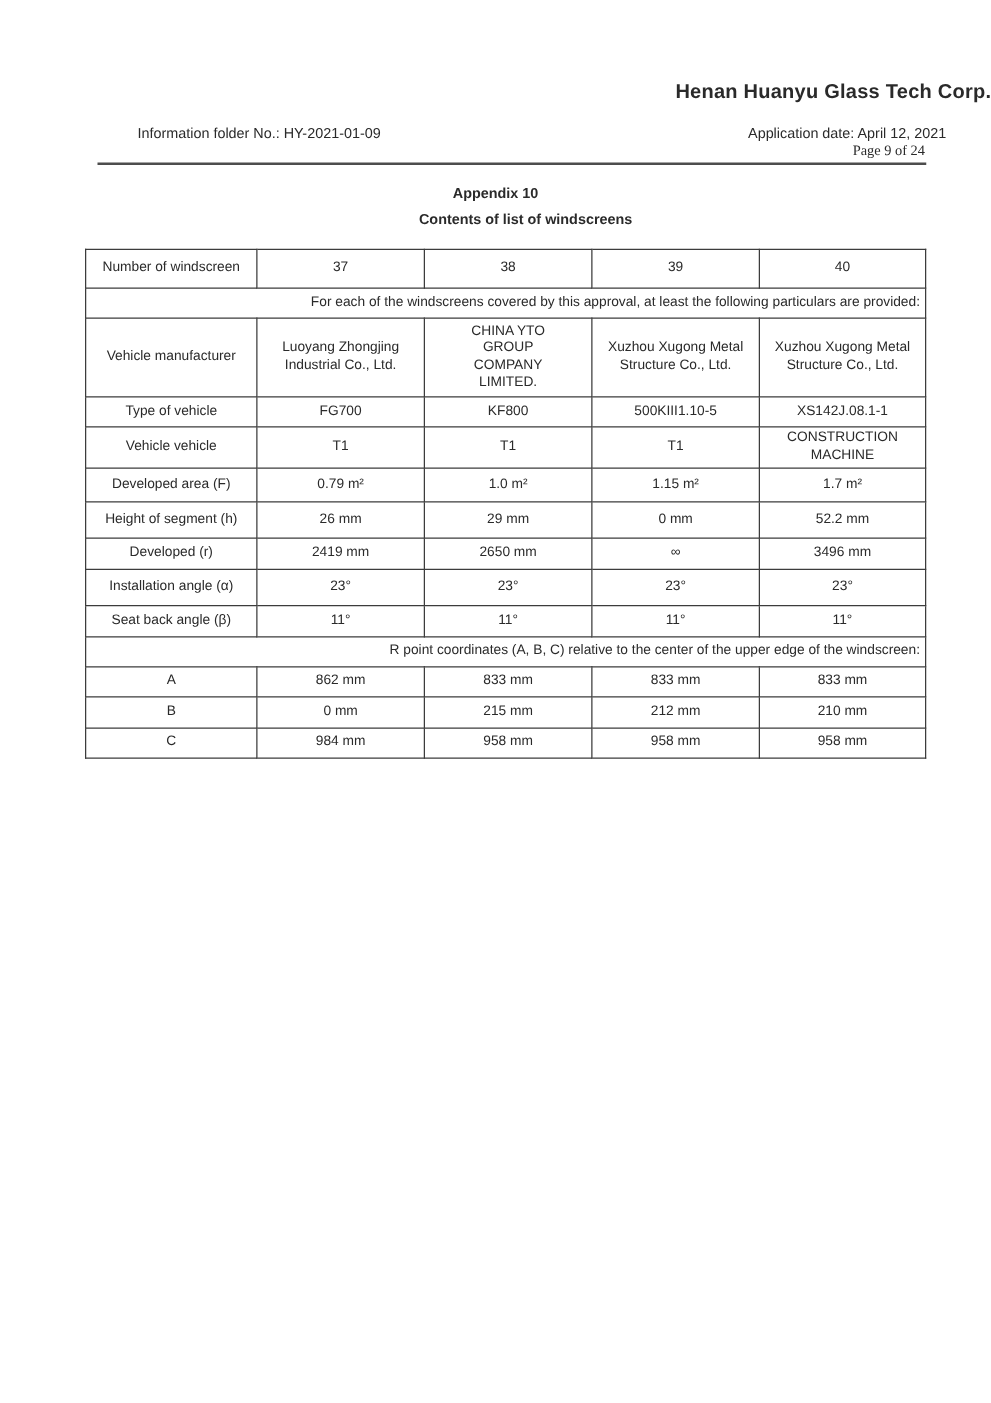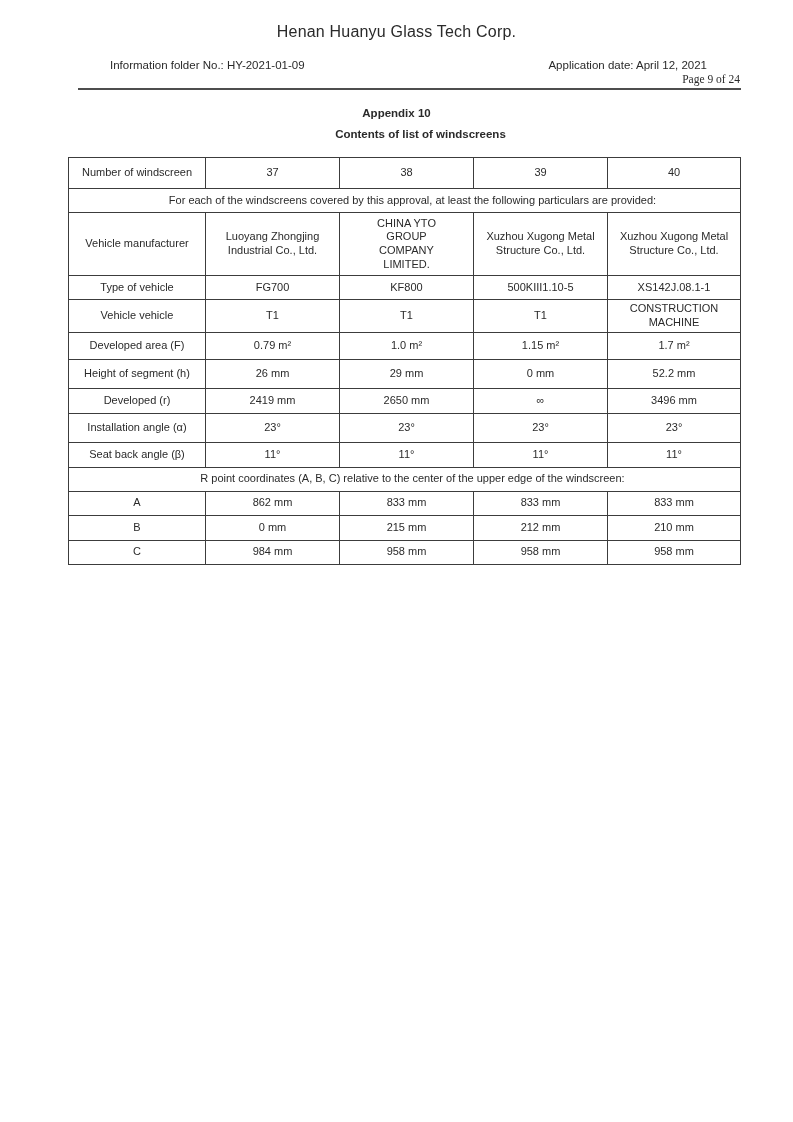--- a/index.html
+++ b/index.html
@@ -9,32 +9,32 @@
     color: #2a2a2a;
   }
   .page {
     position: relative;
     width: 793px;
     height: 1122px;
     background: #ffffff;
     overflow: hidden;
   }
   .company-title {
-    padding-top: 23px;
-    text-align: center;
+    padding-top: 65px;
+    text-align: right;
     font-size: 16px;
-    font-weight: normal;
+    font-weight: bold;
     letter-spacing: 0.2px;
   }
   .header-row1 {
     margin-top: 18px;
     display: flex;
     justify-content: space-between;
     padding-left: 110px;
-    padding-right: 86px;
+    padding-right: 36px;
     font-size: 11.5px;
   }
   .header-row2 {
     text-align: right;
     padding-right: 53px;
     font-size: 11.5px;
     margin-top: 2px;
     font-family: Liberation Serif, serif;
   }
   .header-rule {
@@ -67,21 +67,21 @@
     border: 1px solid #3c3c3c;
     font-size: 11px;
     line-height: 1.25;
     text-align: center;
     vertical-align: middle;
     padding: 2px 4px;
     white-space: pre-line;
     color: #2a2a2a;
   }
   .ws-table td.note {
-    text-align: center;
+    text-align: right;
     padding-left: 20px;
   }
   
   tr.r-num   td { height: 31px; }
   tr.r-note  td { height: 24px; }
   tr.r-manu  td { height: 63px; }
   tr.r-type  td { height: 24px; }
   tr.r-cat   td { height: 28px; }
   tr.r-area  td { height: 27px; }
   tr.r-seg   td { height: 29px; }

